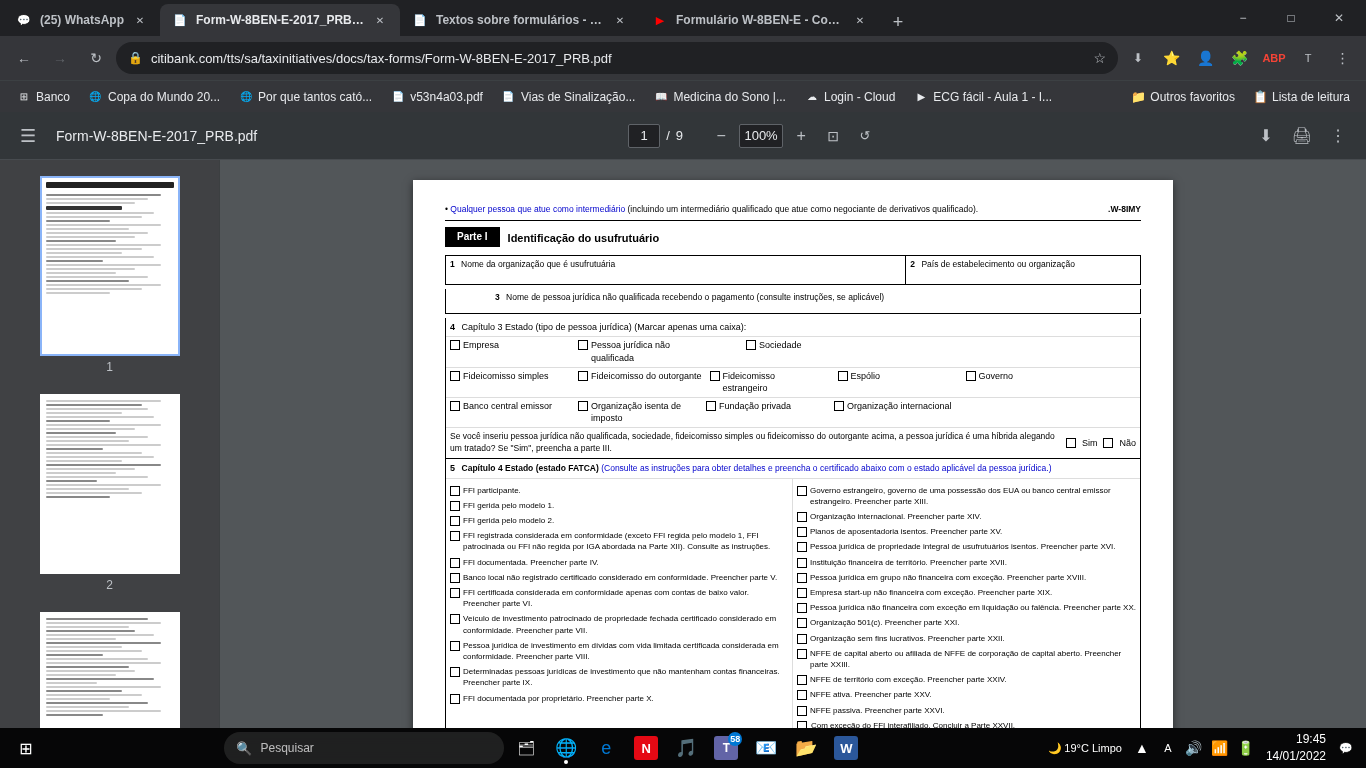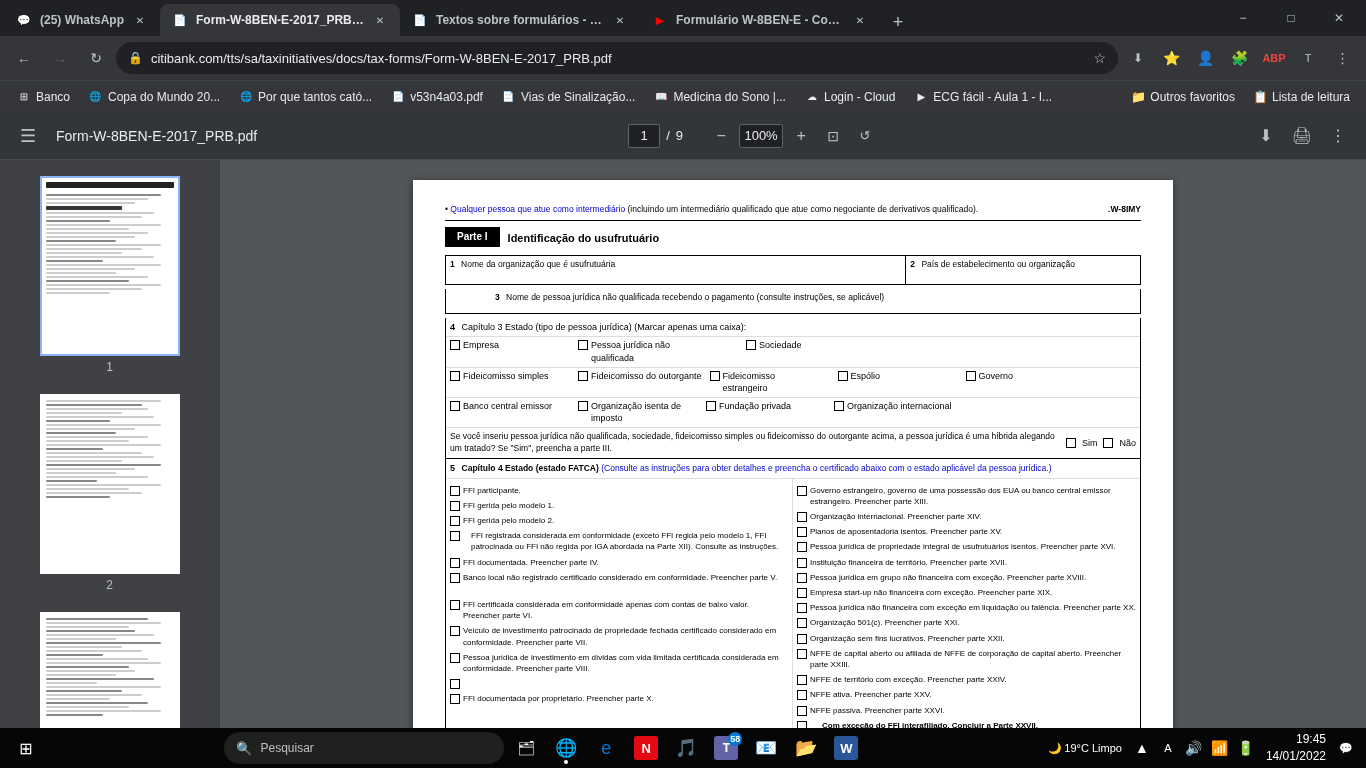--- a/index.html
+++ b/index.html
@@ -746,46 +746,47 @@
       <span>FFI participante.</span>
     </div>
                 <div style="display: flex; align-items: flex-start; gap: 3px; padding: 2px 0px; font-size: 8px;">
       <div style="width:10px; height:10px; border:1px solid #000; flex-shrink:0; margin-top:1px;"></div>
       <span>FFI gerida pelo modelo 1.</span>
     </div>
                 <div style="display: flex; align-items: flex-start; gap: 3px; padding: 2px 0px; font-size: 8px;">
       <div style="width:10px; height:10px; border:1px solid #000; flex-shrink:0; margin-top:1px;"></div>
       <span>FFI gerida pelo modelo 2.</span>
     </div>
-                <div style="display: flex; align-items: flex-start; gap: 11px; padding: 2px 0px; font-size: 8px;">
+                <div style="display: flex; align-items: flex-start; gap: 3px; padding: 2px 0px; font-size: 8px;">
       <div style="width:10px; height:10px; border:1px solid #000; flex-shrink:0; margin-top:1px;"></div>
       <span>FFI registrada considerada em conformidade (exceto FFI regida pelo modelo 1, FFI patrocinada ou FFI não regida por IGA abordada na Parte XII). Consulte as instruções.</span>
     </div>
                 <div style="display: flex; align-items: flex-start; gap: 3px; padding: 2px 0px; font-size: 8px;">
       <div style="width:10px; height:10px; border:1px solid #000; flex-shrink:0; margin-top:1px;"></div>
       <span>FFI documentada. Preencher parte IV.</span>
     </div>
                 <div style="display: flex; align-items: flex-start; gap: 3px; padding: 2px 0px; font-size: 8px;">
       <div style="width:10px; height:10px; border:1px solid #000; flex-shrink:0; margin-top:1px;"></div>
       <span>Banco local não registrado certificado considerado em conformidade. Preencher parte V.</span>
     </div>
-                <div style="display: flex; align-items: flex-start; gap: 3px; padding: 2px 0px; font-size: 8px; margin-top: 12px;">
+                <div style="display: flex; align-items: flex-start; gap: 3px; padding: 2px 0px; font-size: 8px;">
       <div style="width:10px; height:10px; border:1px solid #000; flex-shrink:0; margin-top:1px;"></div>
       <span>FFI certificada considerada em conformidade apenas com contas de baixo valor. Preencher parte VI.</span>
     </div>
                 <div style="display: flex; align-items: flex-start; gap: 3px; padding: 2px 0px; font-size: 8px;">
       <div style="width:10px; height:10px; border:1px solid #000; flex-shrink:0; margin-top:1px;"></div>
       <span>Veículo de investimento patrocinado de propriedade fechada certificado considerado em conformidade. Preencher parte VII.</span>
     </div>
                 <div style="display: flex; align-items: flex-start; gap: 3px; padding: 2px 0px; font-size: 8px;">
       <div style="width:10px; height:10px; border:1px solid #000; flex-shrink:0; margin-top:1px;"></div>
       <span>Pessoa jurídica de investimento em dívidas com vida limitada certificada considerada em conformidade. Preencher parte VIII.</span>
     </div>
                 <div style="display: flex; align-items: flex-start; gap: 3px; padding: 2px 0px; font-size: 8px;">
       <div style="width:10px; height:10px; border:1px solid #000; flex-shrink:0; margin-top:1px;"></div>
+      <span>Determinadas pessoas jurídicas de investimento que não mantenham contas financeiras. Preencher parte IX.</span>
     </div>
                 <div style="display: flex; align-items: flex-start; gap: 3px; padding: 2px 0px; font-size: 8px;">
       <div style="width:10px; height:10px; border:1px solid #000; flex-shrink:0; margin-top:1px;"></div>
       <span>FFI documentada por proprietário. Preencher parte X.</span>
     </div>
               </div>
 
             <div style="padding:4px;" id="field5-right">
                 <div style="display: flex; align-items: flex-start; gap: 3px; padding: 2px 0px; font-size: 8px;">
       <div style="width:10px; height:10px; border:1px solid #000; flex-shrink:0; margin-top:1px;"></div>
@@ -836,21 +837,21 @@
       <span>NFFE de território com exceção. Preencher parte XXIV.</span>
     </div>
                 <div style="display: flex; align-items: flex-start; gap: 3px; padding: 2px 0px; font-size: 8px;">
       <div style="width:10px; height:10px; border:1px solid #000; flex-shrink:0; margin-top:1px;"></div>
       <span>NFFE ativa. Preencher parte XXV.</span>
     </div>
                 <div style="display: flex; align-items: flex-start; gap: 3px; padding: 2px 0px; font-size: 8px;">
       <div style="width:10px; height:10px; border:1px solid #000; flex-shrink:0; margin-top:1px;"></div>
       <span>NFFE passiva. Preencher parte XXVI.</span>
     </div>
-                <div style="display: flex; align-items: flex-start; gap: 15px; padding: 2px 0px; font-size: 8px; font-weight: bold;">
+                <div style="display: flex; align-items: flex-start; gap: 4px; padding: 2px 0px; font-size: 8px;">
       <div style="width:10px; height:10px; border:1px solid #000; flex-shrink:0; margin-top:1px;"></div>
       <span>Com exceção do FFI interafiliado. Concluir a Parte XXVII.</span>
     </div>
               </div>
           </div>
         </div>
 
       </div>
     </div>
   </div>

